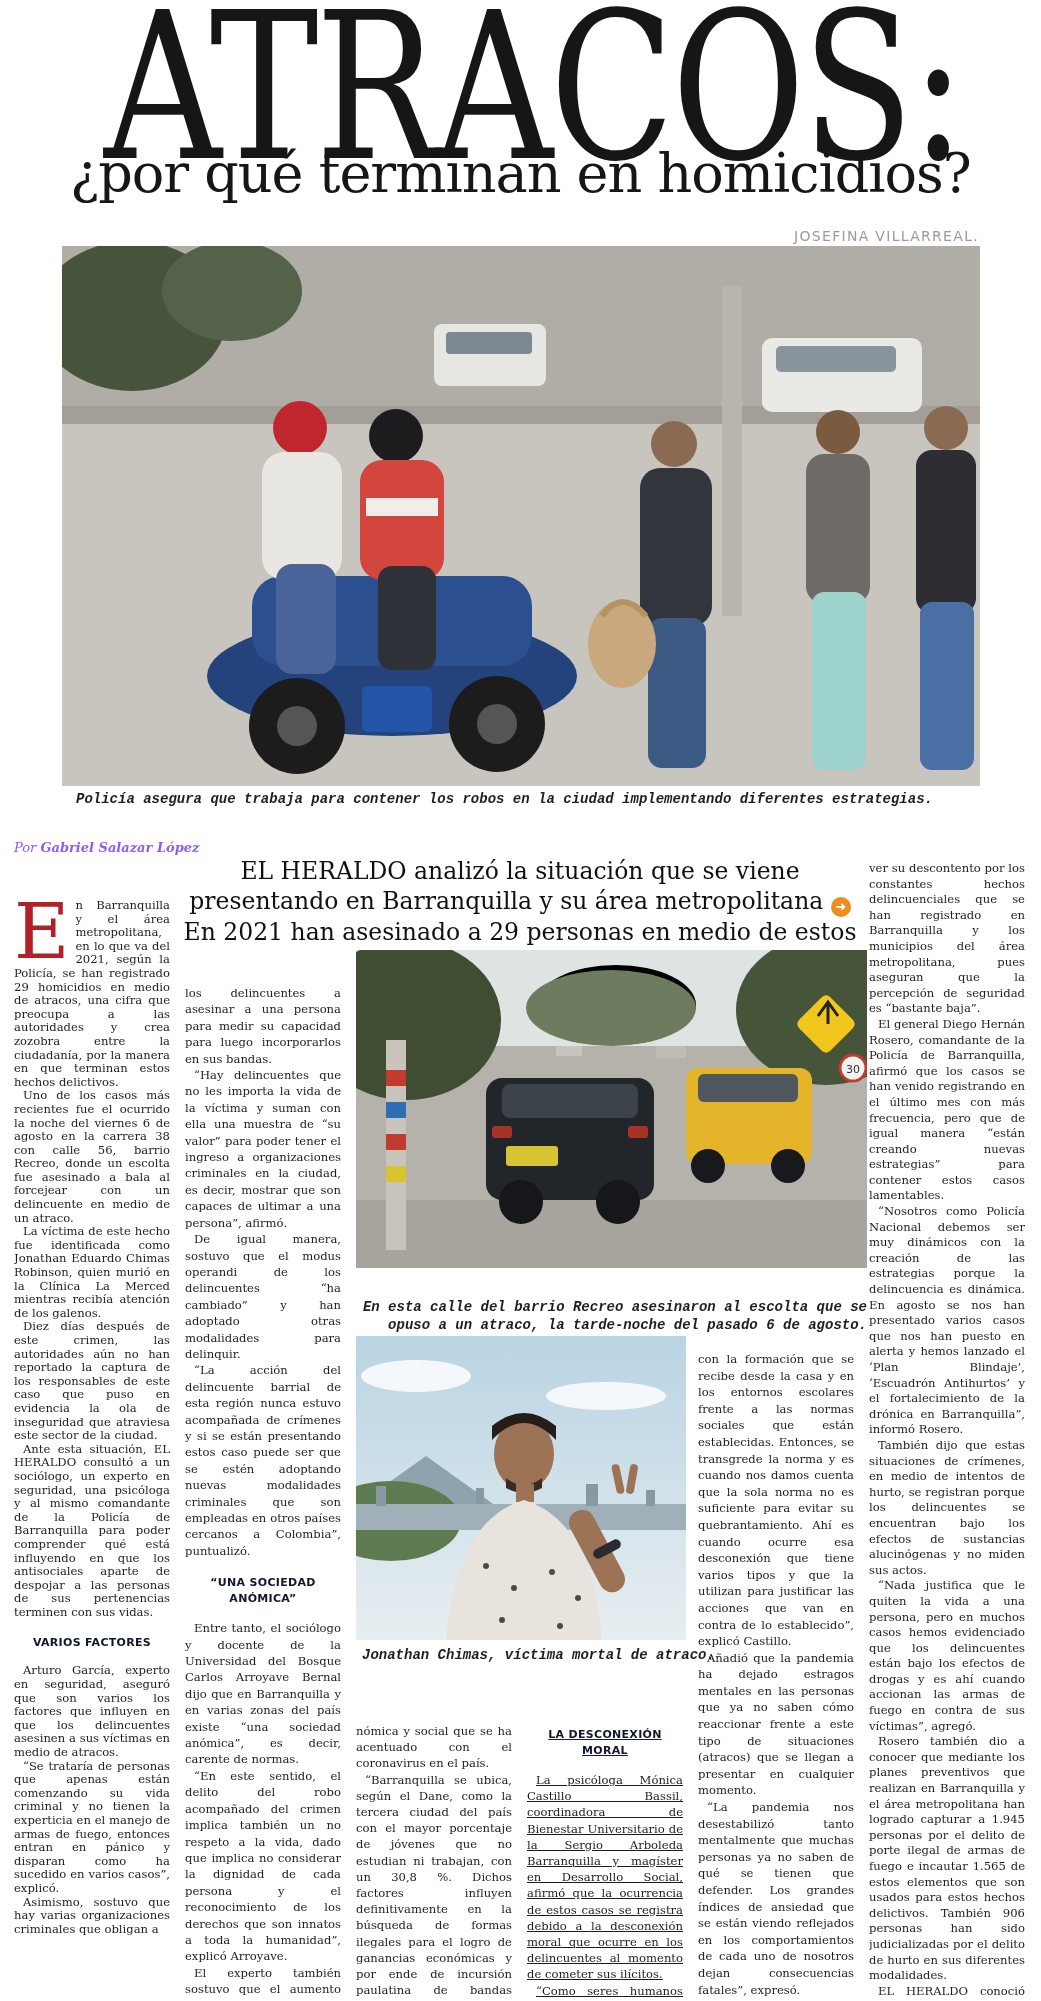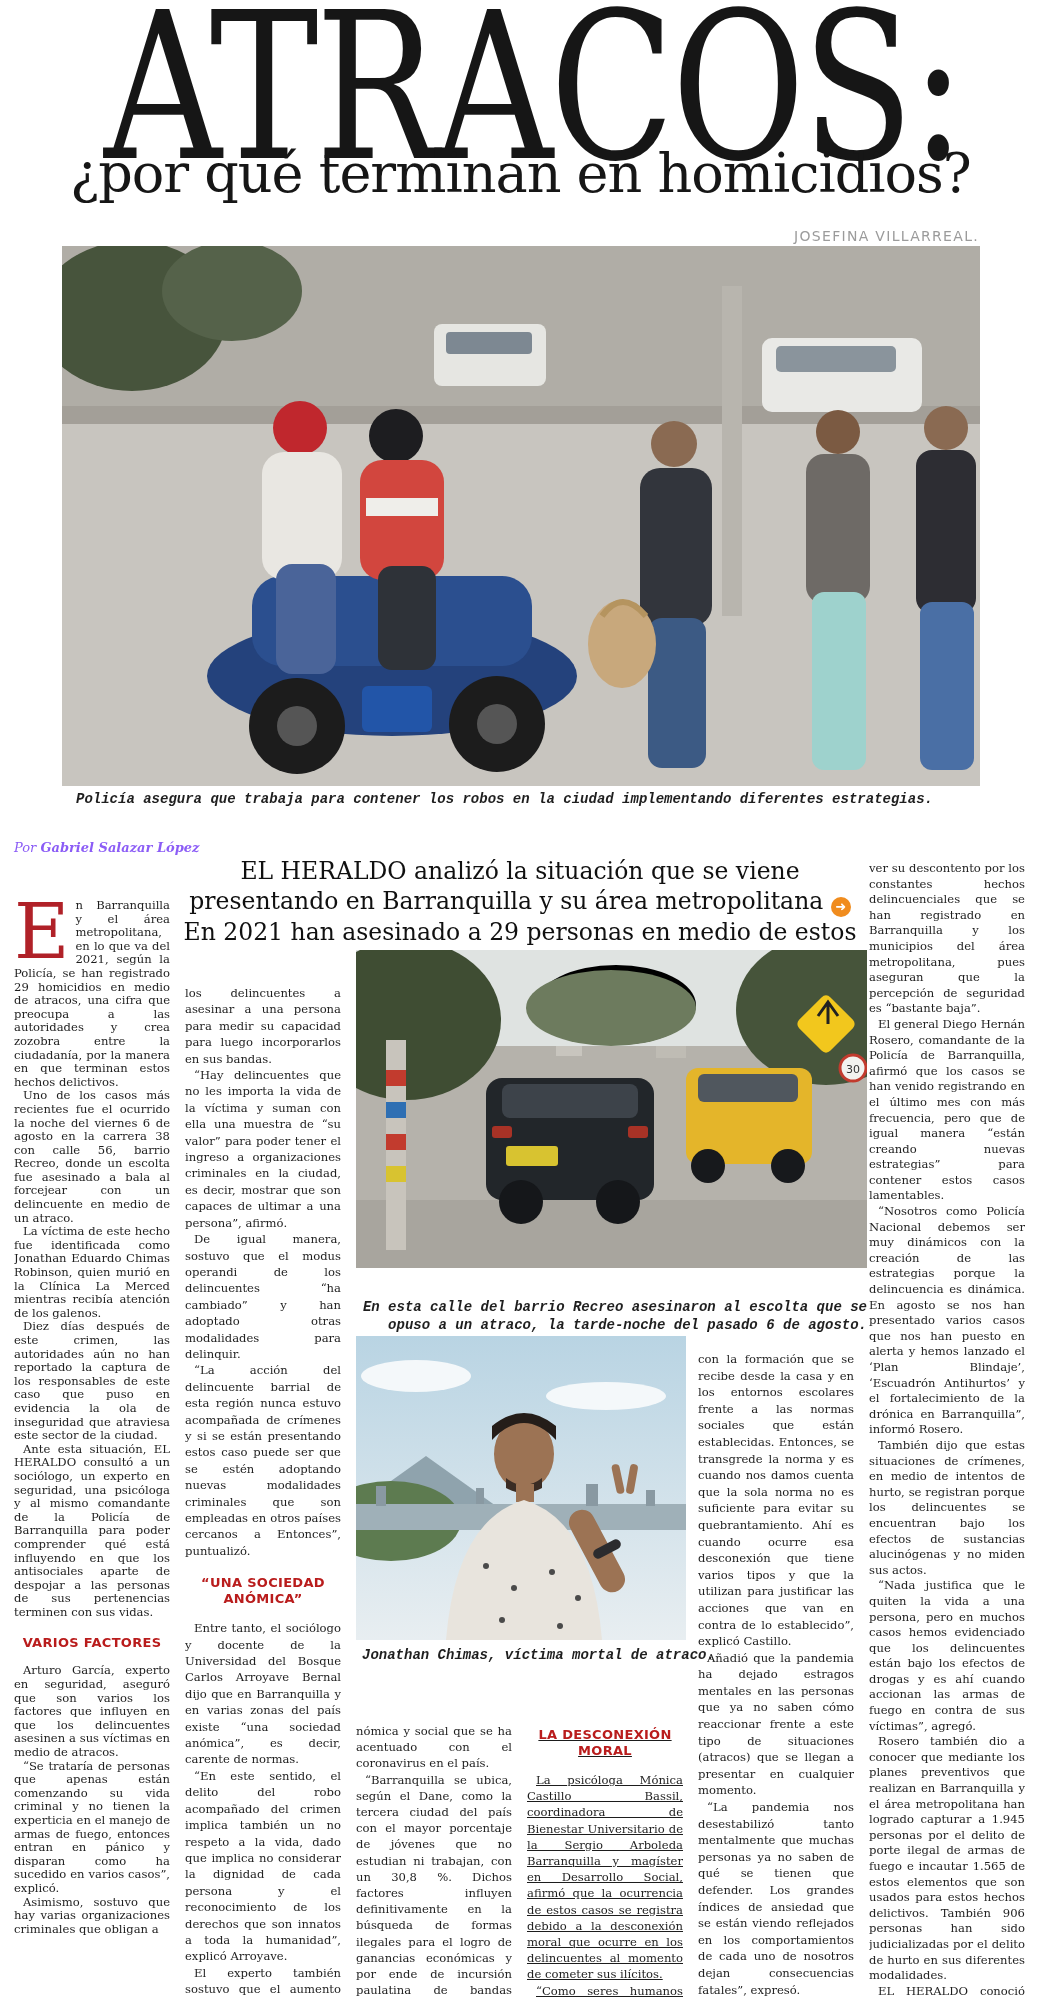--- a/index.html
+++ b/index.html
@@ -32,22 +32,22 @@
   .col{position:absolute;width:156px;overflow:hidden;text-align:justify;
        font-size:11.6px;color:#1d1d1d;margin-top:33px;}
   .col p{margin:0;text-indent:9px;}
   .col p.cont{text-indent:0;}
   #col1{left:14px;top:866px;height:1135px;line-height:13.6px;}
   #col2{left:185px;top:952px;height:1049px;line-height:16.4px;}
   #col3{left:356px;top:1690px;height:311px;line-height:16.2px;}
   #col4{left:527px;top:1690px;height:311px;line-height:16.2px;text-decoration:underline;}
   #col5{left:698px;top:1318px;height:683px;line-height:16.6px;}
   #col6{left:869px;top:828px;height:1173px;line-height:15.6px;}
-  .colhead{font-family:"DejaVu Sans",sans-serif;font-weight:bold;font-size:13px;
-           line-height:16px;color:#b91c1c;text-align:center;letter-spacing:0.3px;
+  .colhead{font-family:"DejaVu Sans",sans-serif;font-weight:bold;font-size:11px;
+           line-height:16px;color:#0f172a;text-align:center;letter-spacing:0.3px;
            margin:16px 8px 13px;text-indent:0;}
   #col4 .colhead{margin-top:4px;}
   .dropcap{float:left;font-family:"DejaVu Serif",serif;font-size:76px;line-height:58px;
            color:#b02128;padding:4px 6px 0 0;}
 </style>
 </head>
 <body>
 
 <div class="page">
 
@@ -115,21 +115,21 @@
     <div class="colhead">VARIOS FACTORES</div>
     <p>Arturo García, experto en seguridad, aseguró que son varios los factores que influyen en que los delincuentes asesinen a sus víctimas en medio de atracos.</p>
     <p>“Se trataría de personas que apenas están comenzando su vida criminal y no tienen la experticia en el manejo de armas de fuego, entonces entran en pánico y disparan como ha sucedido en varios casos”, explicó.</p>
     <p>Asimismo, sostuvo que hay varias organizaciones criminales que obligan a</p>
   </div>
 
   <div class="col" id="col2">
     <p class="cont">los delincuentes a asesinar a una persona para medir su capacidad para luego incorporarlos en sus bandas.</p>
     <p>“Hay delincuentes que no les importa la vida de la víctima y suman con ella una muestra de “su valor” para poder tener el ingreso a organizaciones criminales en la ciudad, es decir, mostrar que son capaces de ultimar a una persona”, afirmó.</p>
     <p>De igual manera, sostuvo que el modus operandi de los delincuentes “ha cambiado” y han adoptado otras modalidades para delinquir.</p>
-    <p>“La acción del delincuente barrial de esta región nunca estuvo acompañada de crímenes y si se están presentando estos caso puede ser que se estén adoptando nuevas modalidades criminales que son empleadas en otros países cercanos a Entonces”, puntualizó.</p>
+    <p>“La acción del delincuente barrial de esta región nunca estuvo acompañada de crímenes y si se están presentando estos caso puede ser que se estén adoptando nuevas modalidades criminales que son empleadas en otros países cercanos a Colombia”, puntualizó.</p>
     <div class="colhead">“UNA SOCIEDAD ANÓMICA”</div>
     <p>Entre tanto, el sociólogo y docente de la Universidad del Bosque Carlos Arroyave Bernal dijo que en Barranquilla y en varias zonas del país existe “una sociedad anómica”, es decir, carente de normas.</p>
     <p>“En este sentido, el delito del robo acompañado del crimen implica también un no respeto a la vida, dado que implica no considerar la dignidad de cada persona y el reconocimiento de los derechos que son innatos a toda la humanidad”, explicó Arroyave.</p>
     <p>El experto también sostuvo que el aumento de la criminalidad en el país podría tratarse de la pobreza y falta de oportunidades laborales.</p>
 
   </div>
 
   <div class="photo" style="left:356px;top:950px;width:511px;height:318px;">
     <svg width="511" height="318" viewBox="0 0 511 318">
       <rect x="0" y="0" width="511" height="318" fill="#b5b2ab"></rect>

